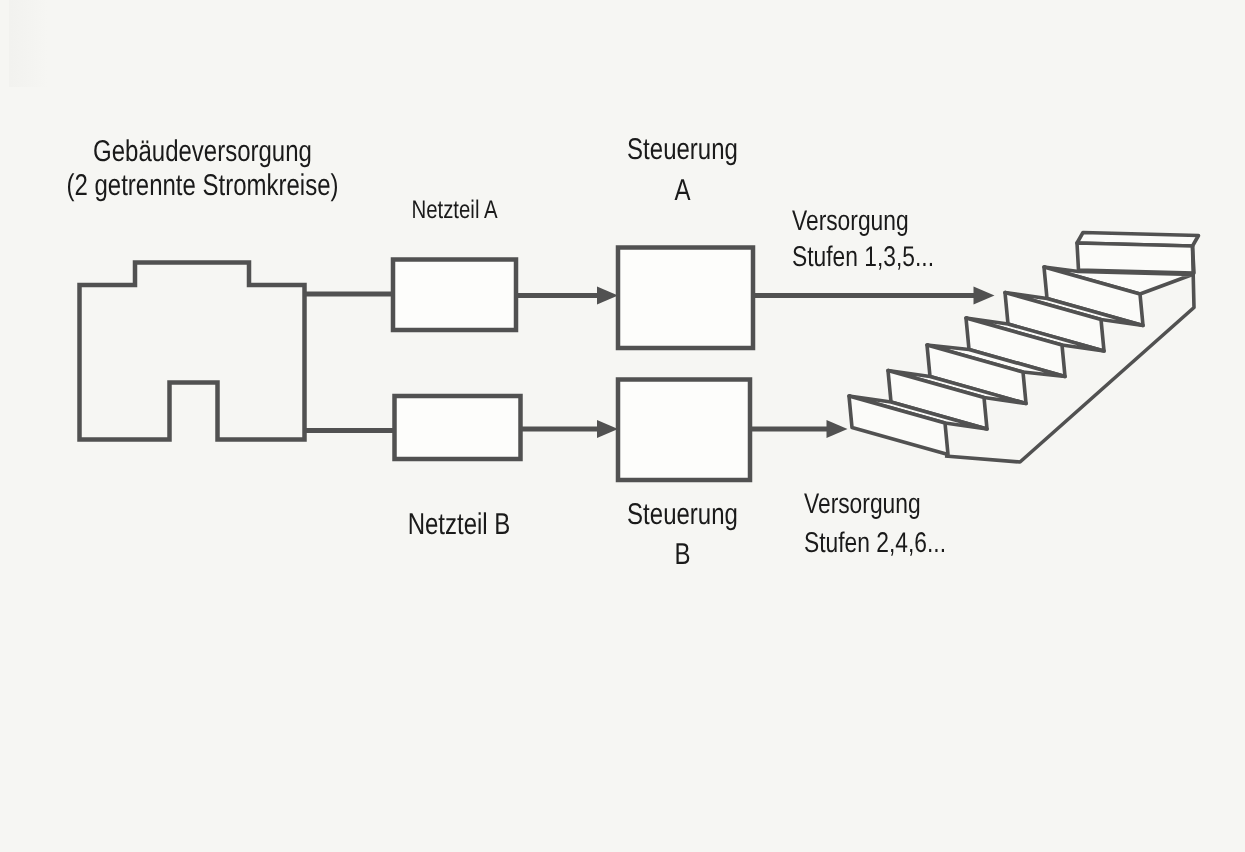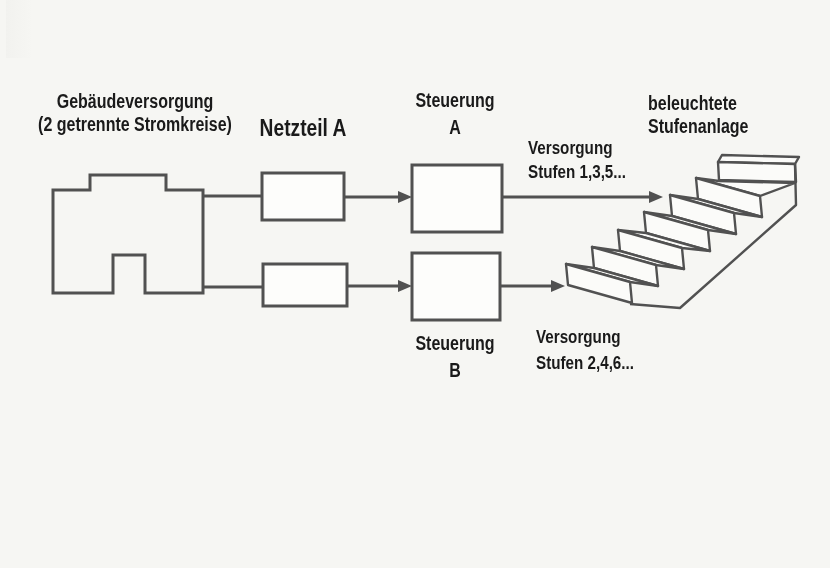--- a/index.html
+++ b/index.html
@@ -6,39 +6,38 @@
     --background:#f6f6f3;
     --ink:#515151;
     --text:#1a1a1a;
     --box-fill:#fdfdfb;
   }
   html,body{margin:0;padding:0;}
   body{background:#e9e9e7;font-family:"Liberation Sans",sans-serif;}
   #stage{
     position:relative;width:830px;height:568px;overflow:hidden;
     background:var(--background);
-    font-weight:bold;
   }
   #diagram-svg{position:absolute;left:0;top:0;}
   .box{fill:var(--box-fill);stroke:var(--ink);stroke-width:3;}
   .wire{stroke:var(--ink);stroke-width:3.2;fill:none;}
   .head{fill:var(--ink);stroke:none;}
   .bld{fill:none;stroke:var(--ink);stroke-width:3;stroke-linejoin:miter;}
   .stair{fill:#fbfbf9;stroke:var(--ink);stroke-width:2.4;stroke-linejoin:round;}
   .stairline{fill:none;stroke:var(--ink);stroke-width:2.4;stroke-linejoin:round;}
   .label{
     position:absolute;color:var(--text);white-space:nowrap;
     font-family:"Liberation Sans",sans-serif;
   }
   .label span{display:block;transform:scaleX(0.8);}
   .label.centered{text-align:center;}
   .label.centered span{transform-origin:center top;}
   .label.lefted span{transform-origin:left top;}
   .lbl-building{left:-15px;top:90px;width:300px;font-size:20px;line-height:23px;}
-  .lbl-netzteil-a{left:153px;top:114px;width:300px;font-size:24px;}
+  .lbl-netzteil-a{left:153px;top:130px;width:300px;font-size:17px;}
   .lbl-steuerung-a{left:305px;top:87px;width:300px;font-size:20px;line-height:27px;}
   .lbl-stairs{left:648px;top:92px;font-size:20px;line-height:23px;}
   .lbl-versorgung-a{left:528px;top:136px;font-size:19px;line-height:24px;}
   .lbl-netzteil-b{left:156px;top:339px;width:300px;font-size:20px;}
   .lbl-steuerung-b{left:305px;top:330px;width:300px;font-size:20px;line-height:27px;}
   .lbl-versorgung-b{left:536px;top:324px;font-size:19px;line-height:26px;}
   .lbl-caption{left:0;top:483px;width:830px;font-size:22px;}
   .smudge{position:absolute;left:6px;top:0;width:26px;height:58px;
     background:linear-gradient(90deg,#efefec,rgba(246,246,243,0));opacity:.6;}
 </style>
@@ -113,30 +112,29 @@
 
   <div class="label centered lbl-netzteil-a">
     <span>Netzteil A</span>
   </div>
 
   <div class="label centered lbl-steuerung-a">
     <span>Steuerung</span>
     <span>A</span>
   </div>
 
-  <div class="label lefted lbl-stairs">
-    <span>beleuchtete</span>
-    <span>Stufenanlage</span>
-  </div>
 
   <div class="label lefted lbl-versorgung-a">
     <span>Versorgung</span>
     <span>Stufen 1,3,5...</span>
   </div>
 
+  <div class="label centered lbl-netzteil-b">
+    <span>Netzteil B</span>
+  </div>
 
   <div class="label centered lbl-steuerung-b">
     <span>Steuerung</span>
     <span>B</span>
   </div>
 
   <div class="label lefted lbl-versorgung-b">
     <span>Versorgung</span>
     <span>Stufen 2,4,6...</span>
   </div>

